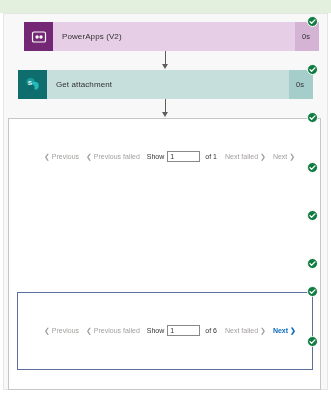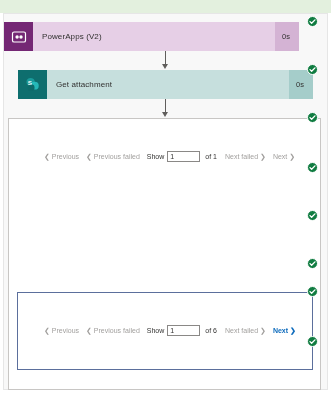--- a/index.html
+++ b/index.html
@@ -179,21 +179,21 @@
   }
 </style>
 </head>
 <body>
 
 <div class="top-band"></div>
 <div class="canvas"></div>
 
 <div class="flow">
 
-  <div class="card" style="left:4px; top:9px; width:295px;">
+  <div class="card" style="left:24px; top:9px; width:295px;">
     <div class="icon-box ib-powerapps">
       <svg width="16" height="16" viewBox="0 0 16 16">
         <rect x="1.5" y="3" width="13" height="10" rx="1.6" fill="none" stroke="#ffffff" stroke-width="1.2"></rect>
         <circle cx="6.1" cy="8" r="1.7" fill="#ffffff"></circle>
         <circle cx="10" cy="8" r="1.7" fill="#ffffff"></circle>
       </svg>
     </div>
     <div class="title t-powerapps">PowerApps (V2)</div>
     <div class="dur d-powerapps">0s</div>
   </div>

